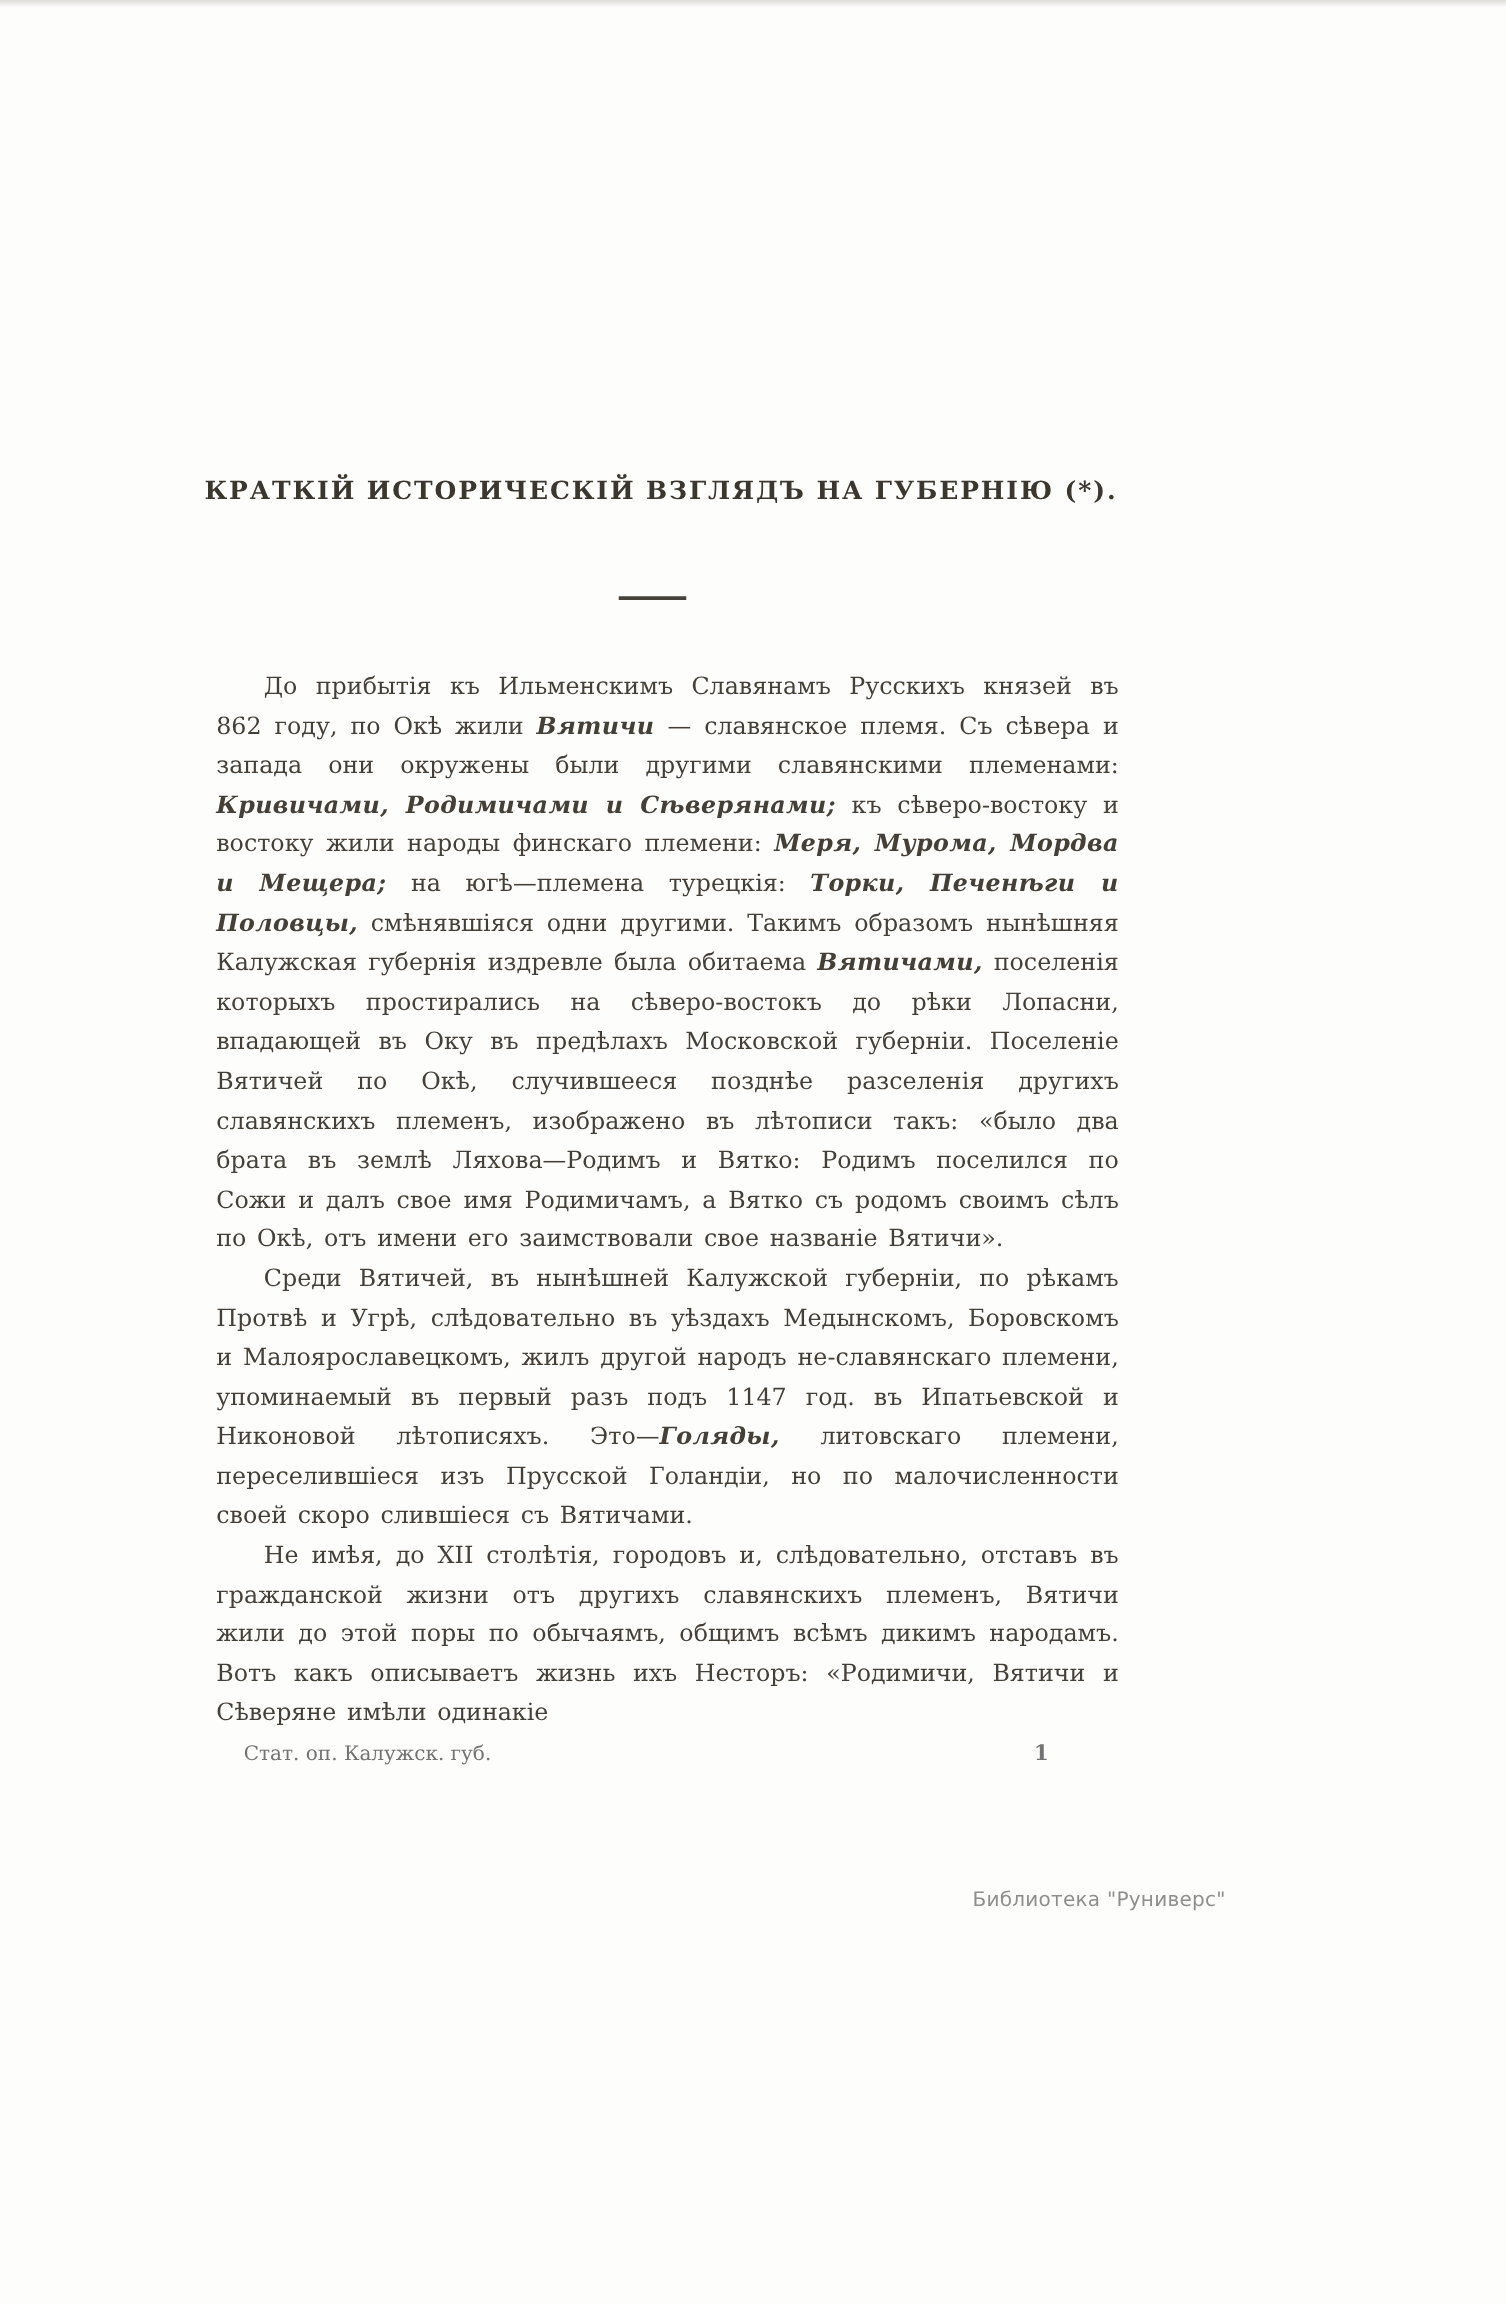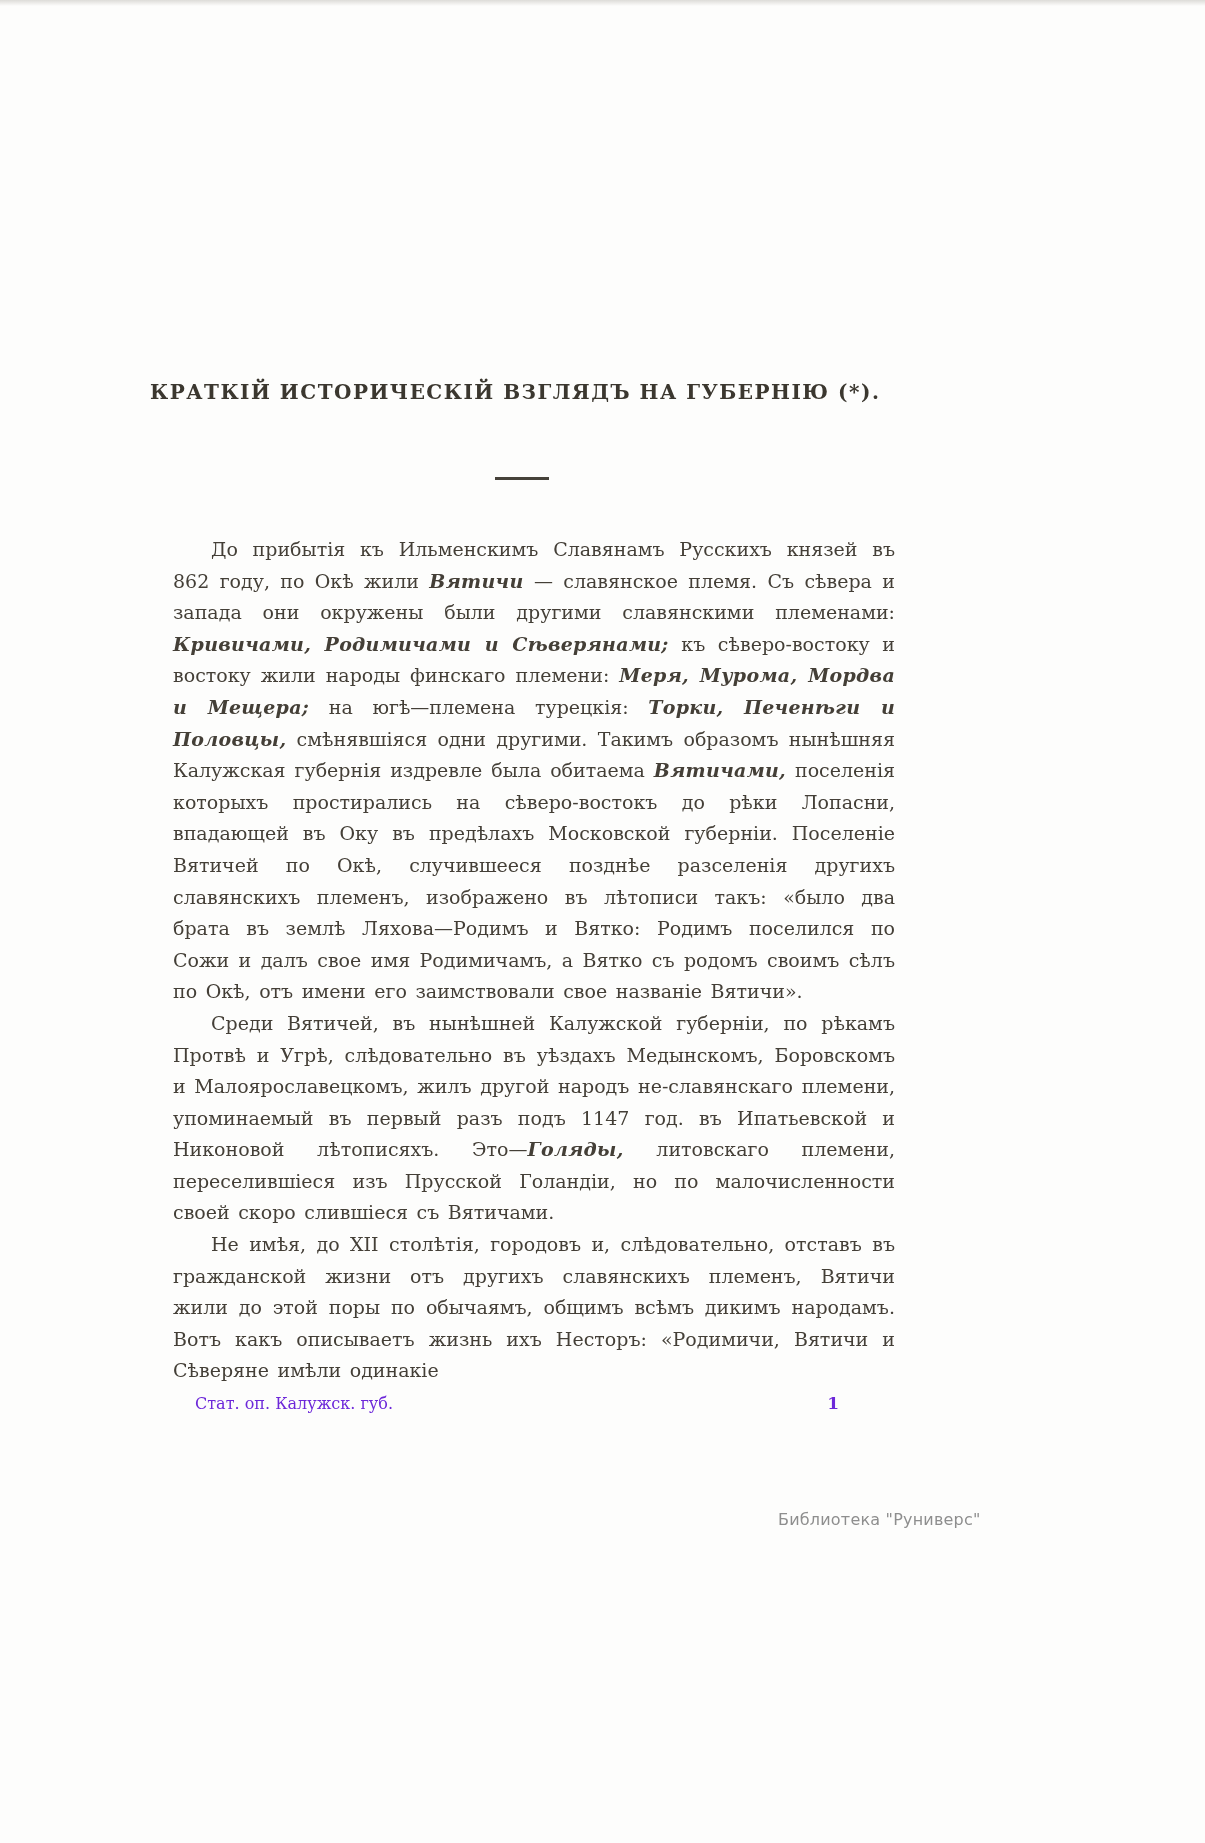--- a/index.html
+++ b/index.html
@@ -20,21 +20,21 @@
     position: absolute;
     top: 0; left: 0; right: 0;
     height: 6px;
     background: linear-gradient(#dddcd8, rgba(255,255,255,0));
   }
   .title {
     position: absolute;
     top: 380px;
     left: 150px;
     width: 744px;
-    text-align: left;
+    text-align: right;
     font-size: 20px;
     font-weight: bold;
     letter-spacing: 1.5px;
     color: #3b372f;
     white-space: nowrap;
   }
   .divider {
     position: absolute;
     top: 477px;
     left: 495px;
@@ -75,21 +75,21 @@
   .footnote p { text-indent: 44px; word-spacing: 2px; }
   .footer-row {
     position: absolute;
     top: 1393px;
     left: 151px;
     width: 744px;
     display: flex;
     justify-content: space-between;
     align-items: baseline;
     font-size: 16px;
-    color: #6d28d9;
+    color: #737373;
   }
   .footer-left { margin-left: 44px; }
   .page-num { margin-right: 56px; font-weight: bold; font-size: 17px; }
   .watermark {
     position: absolute;
     top: 1510px;
     left: 778px;
     font-family: "DejaVu Sans", "Liberation Sans", sans-serif;
     font-size: 16px;
     color: #8e8e8e;

